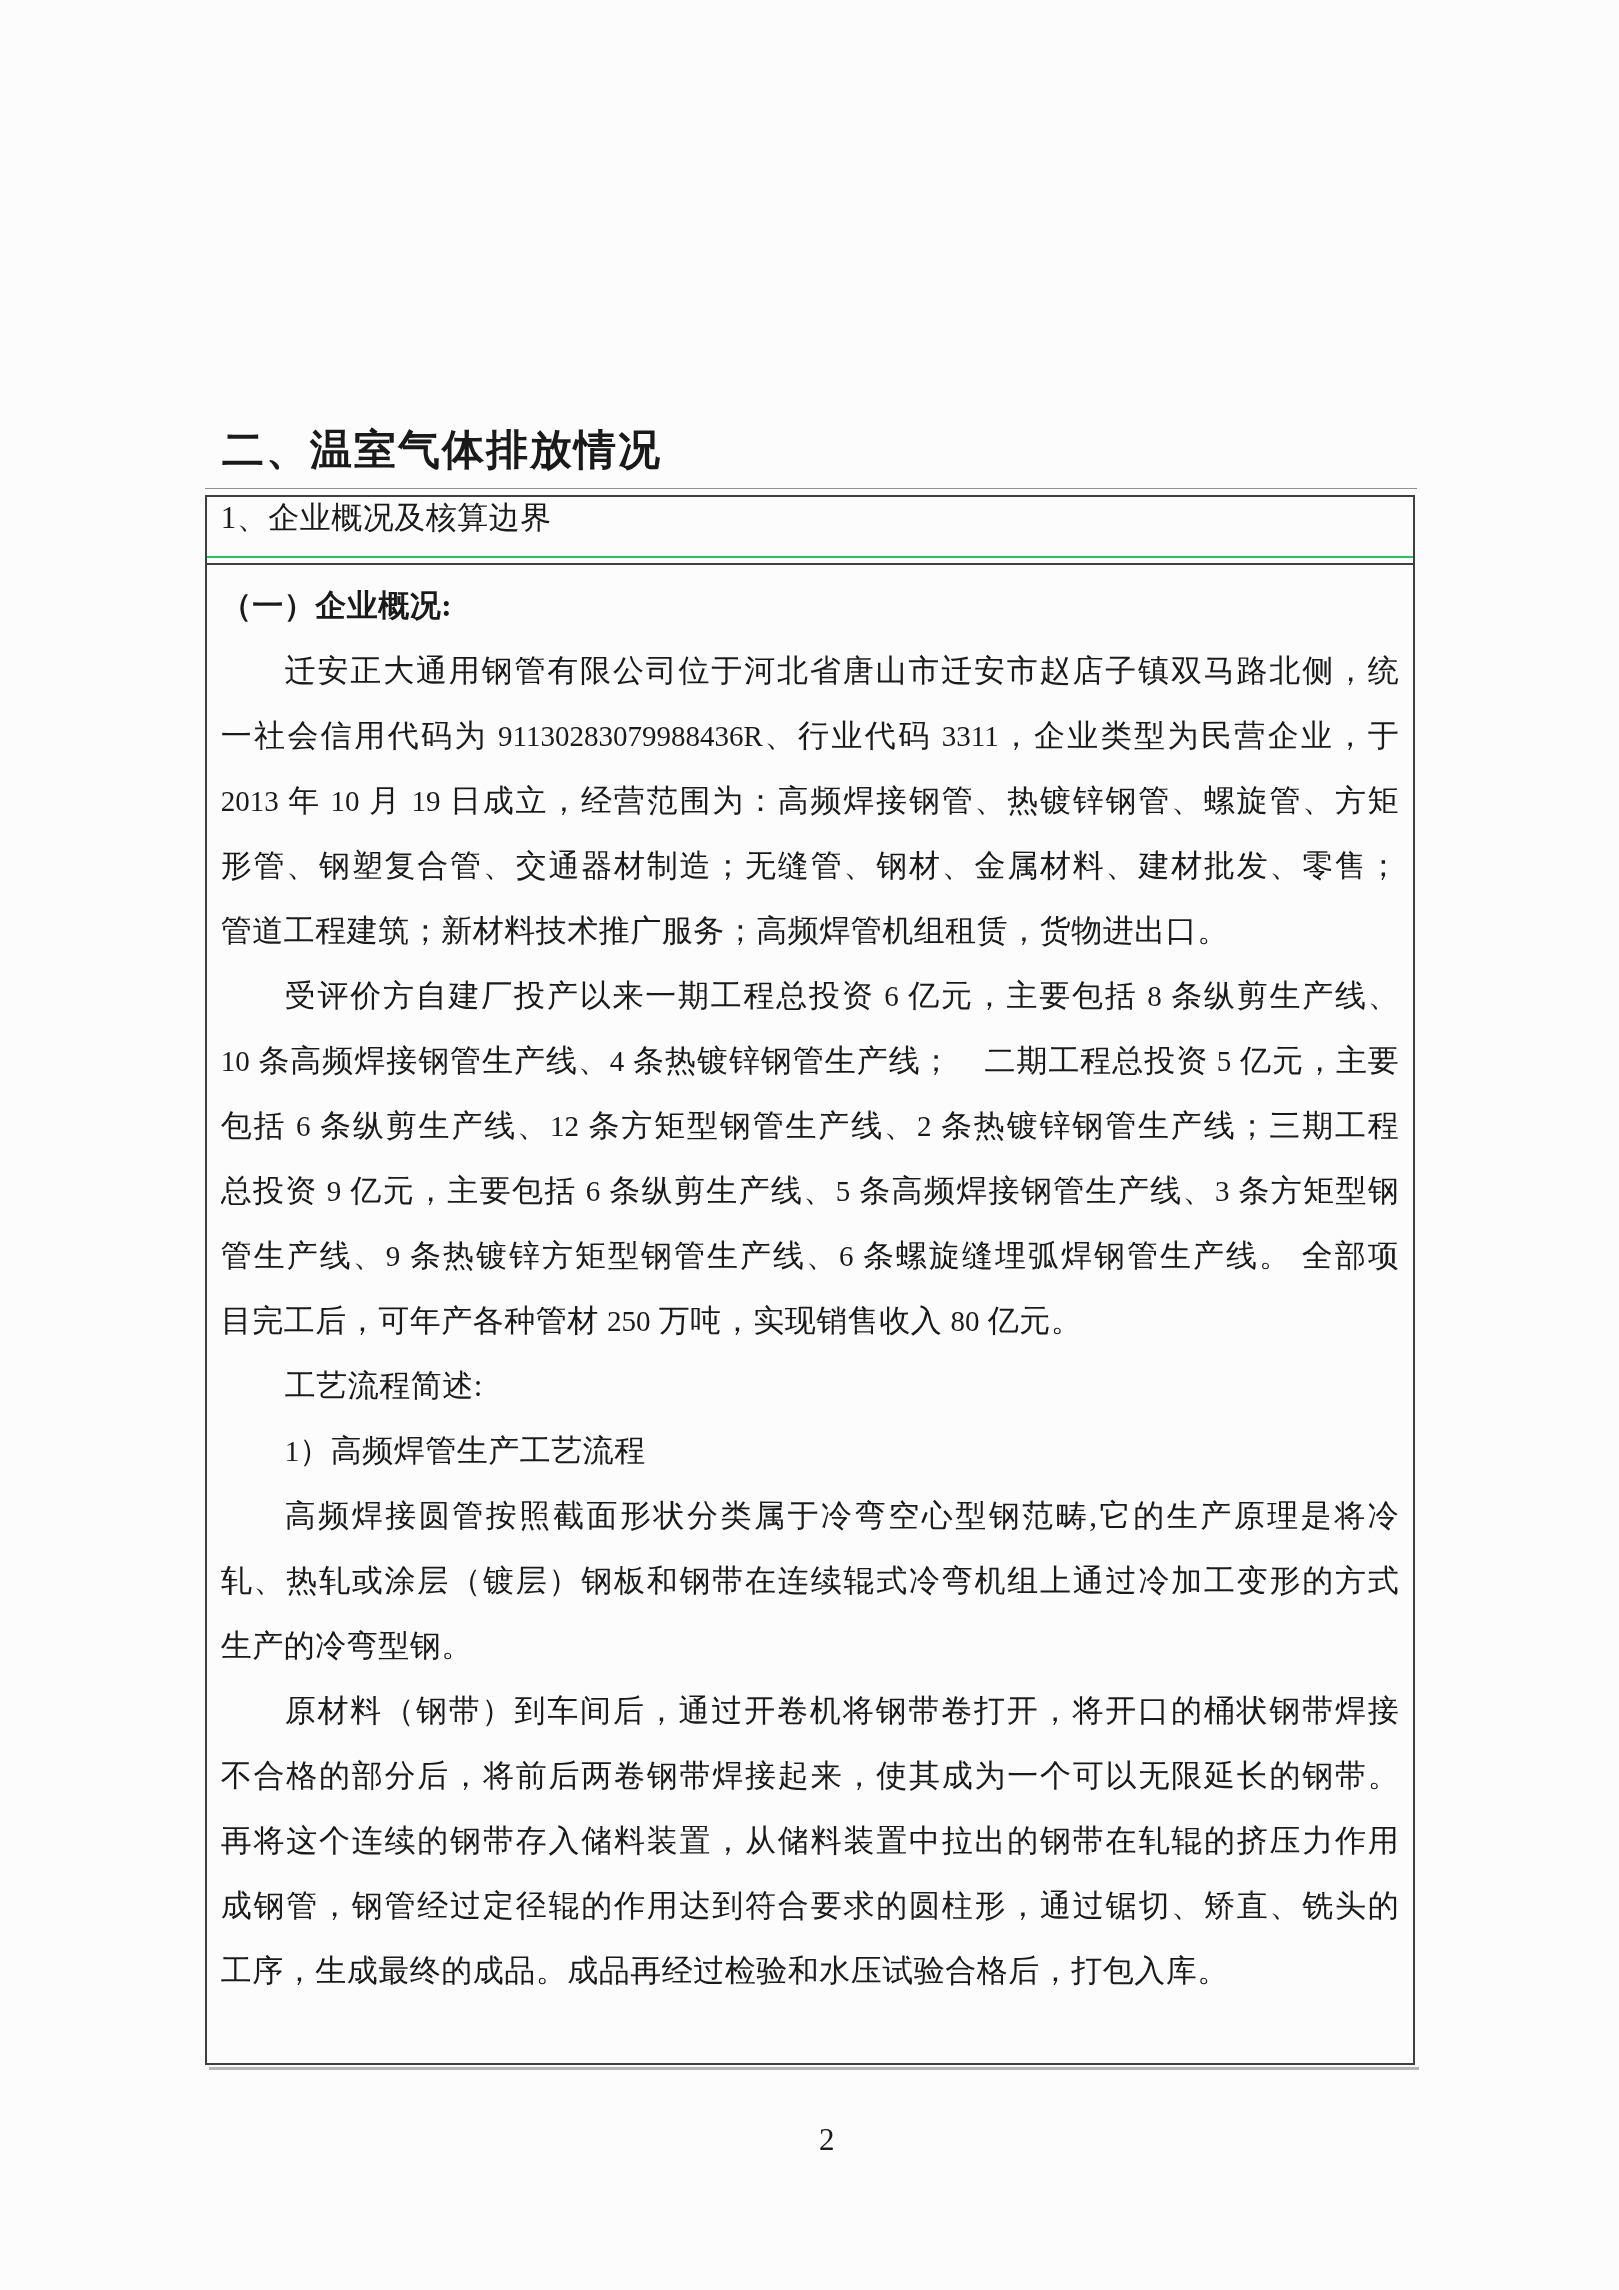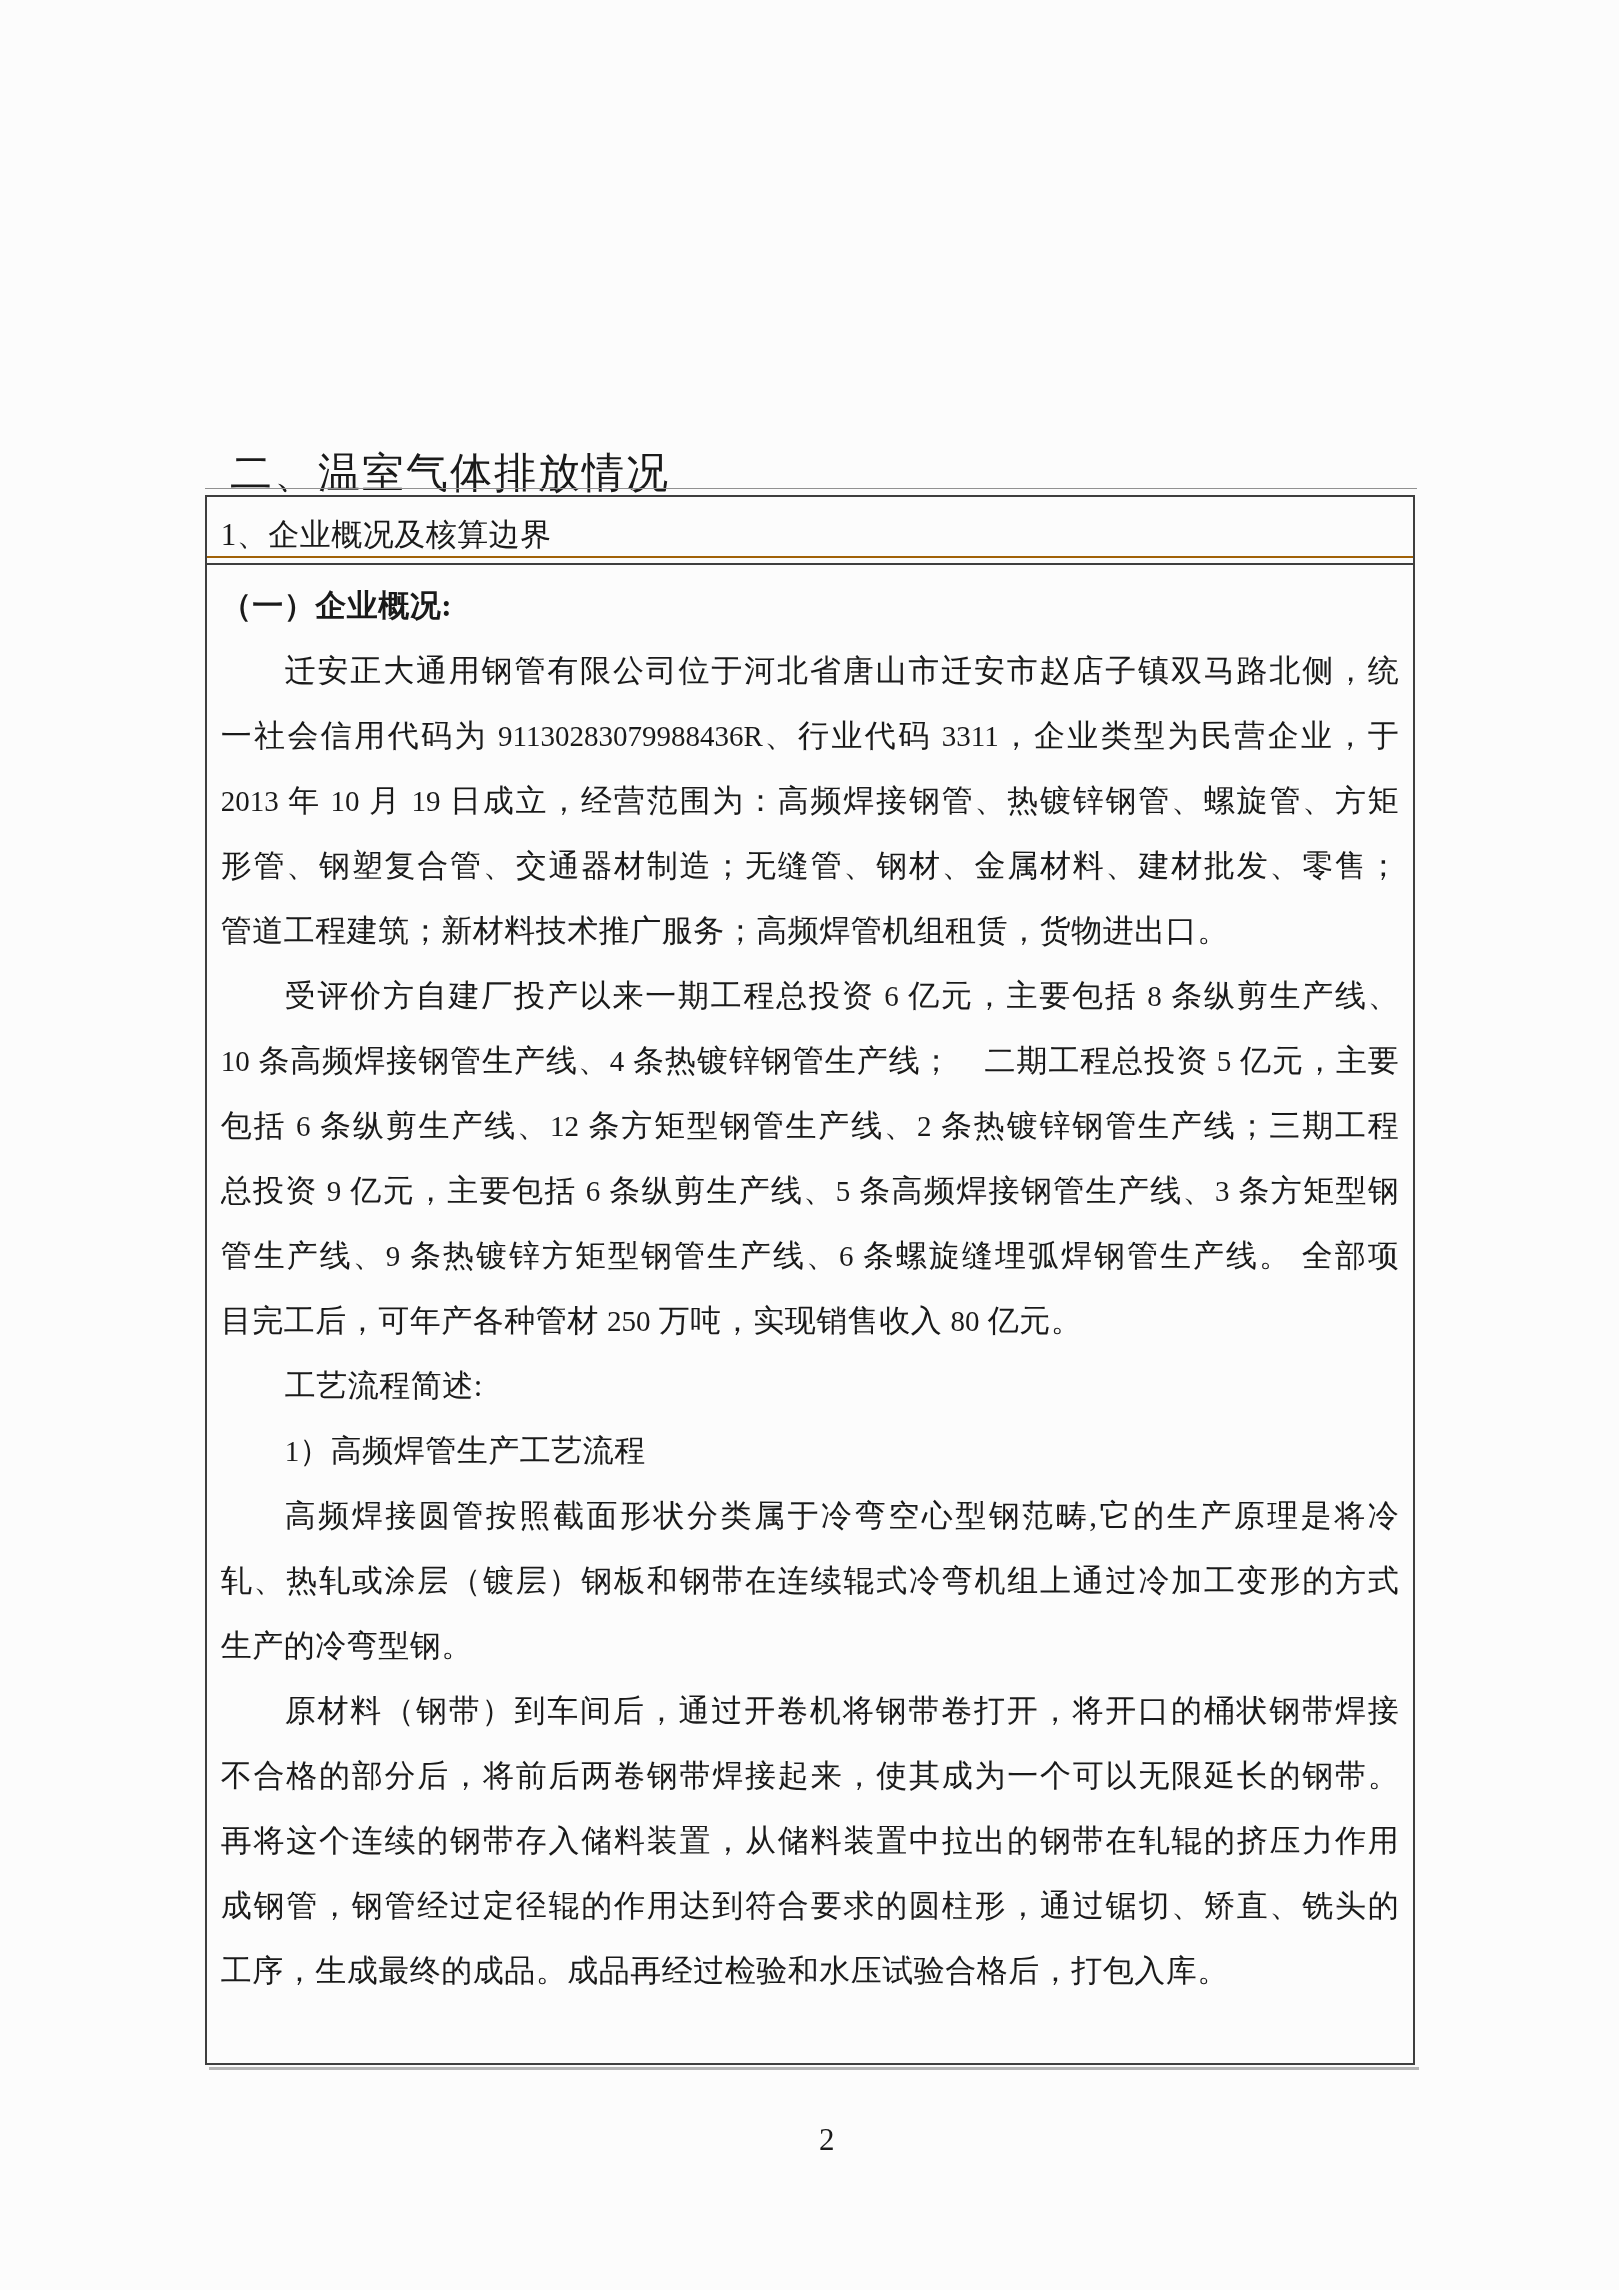--- a/index.html
+++ b/index.html
@@ -8,27 +8,26 @@
     height: 2291px;
     position: relative;
     background: #fcfcfc;
     color: #1a1a1a;
     font-family: "Liberation Serif", "DejaVu Serif", serif;
     overflow: hidden;
   }
   .page-title {
     position: absolute;
     left: 222px;
-    top: 452px;
+    top: 429px;
     font-size: 42px;
     line-height: 1;
-    font-weight: normal;
+    font-weight: bold;
     letter-spacing: 2px;
     white-space: nowrap;
-    margin-left: 8px;
   }
   .hairline-top {
     position: absolute;
     left: 205px;
     top: 488px;
     width: 1212px;
     height: 1px;
     background: #919191;
   }
   .doc-table {
@@ -37,23 +36,23 @@
     top: 495px;
     width: 1210px;
     height: 1570px;
     border: 2px solid #3f3f3f;
     box-sizing: border-box;
     overflow: hidden;
     background: transparent;
   }
   .header-row {
     height: 59px;
-    border-bottom: 2px solid #a16207;
+    border-bottom: 2px solid #22c55e;
     display: flex;
-    align-items: flex-end;
+    align-items: flex-start;
     padding: 0 13.7px;
     font-size: 31px;
     letter-spacing: 0.5px;
   }
   .divider-gap {
     height: 4.9px;
     border-bottom: 2px solid #3f3f3f;
   }
   .body-cell {
     padding: 7.8px 13.7px 0 13.7px;

